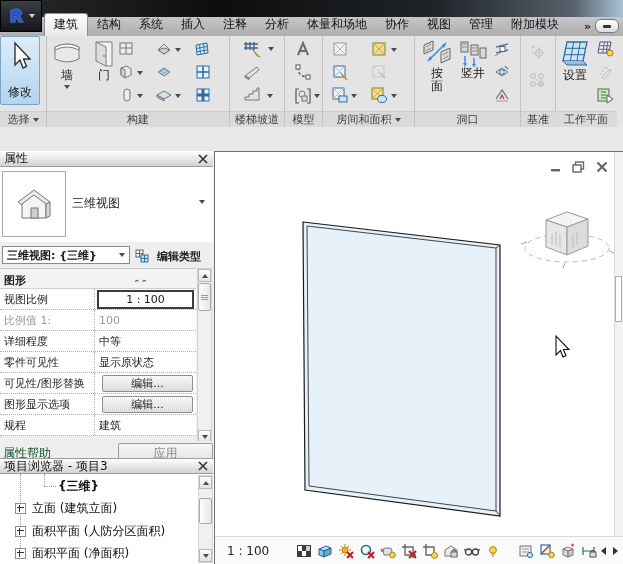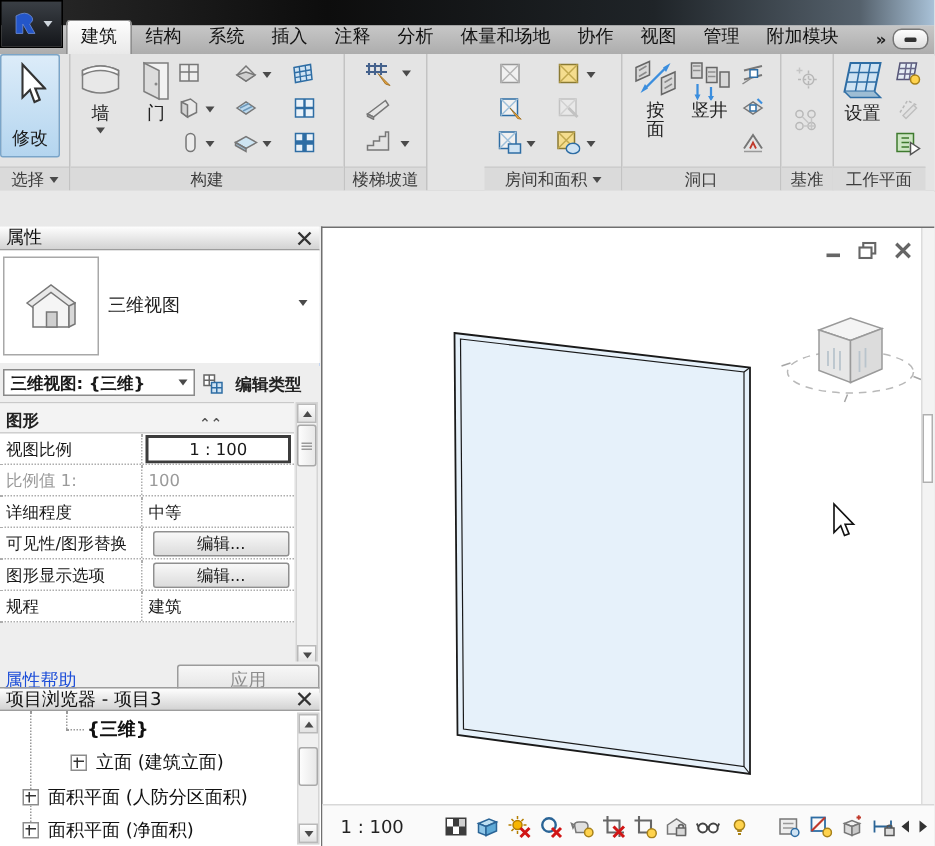--- a/index.html
+++ b/index.html
@@ -96,21 +96,21 @@
     border:1px solid #b9b9b9;box-sizing:border-box;display:flex;align-items:center;justify-content:center;}
   .sbthumb{position:absolute;left:0;width:100%;background:linear-gradient(90deg,#fdfdfd,#e8e8e8);
     border:1px solid #a9a9a9;box-sizing:border-box;border-radius:2px;display:flex;align-items:center;justify-content:center;
     flex-direction:column;gap:1px;}
   .sbthumb i{display:block;width:7px;height:1px;background:#9a9a9a;}
   .tri-up{width:0;height:0;border-left:3px solid transparent;border-right:3px solid transparent;border-bottom:4px solid #4a4a4a;}
   .tri-dn{width:0;height:0;border-left:3px solid transparent;border-right:3px solid transparent;border-top:4px solid #4a4a4a;}
 
   
   .helprow{position:absolute;left:0;top:290px;width:213px;height:22px;background:#eeeeee;}
-  .helplink{position:absolute;left:3px;top:4px;color:#1d4ed8;text-decoration:underline;font-size:12px;}
+  .helplink{position:absolute;left:3px;top:4px;color:#14532d;text-decoration:underline;font-size:12px;}
   .applybtn{position:absolute;left:118px;top:2px;width:93px;height:18px;border:1px solid #9b9b9b;border-radius:2px;
     background:linear-gradient(#f7f7f7,#e2e2e2);color:#8d8d8d;font-size:12px;
     display:flex;align-items:center;justify-content:center;}
 
   
   .tree{position:absolute;left:0;top:323px;width:213px;height:90px;background:#fff;overflow:hidden;padding-left:24px;}
   .titem{position:absolute;height:18px;display:flex;align-items:center;font-size:12px;color:#111;white-space:nowrap;}
   .expander{width:9px;height:9px;border:1px solid #8d8d8d;background:#fff;position:relative;margin-right:6px;flex:none;}
   .expander::before{content:"";position:absolute;left:1px;right:1px;top:3px;height:1px;background:#333;}
   .expander::after{content:"";position:absolute;top:1px;bottom:1px;left:3px;width:1px;background:#333;}
@@ -291,20 +291,45 @@
       <svg width="18" height="16" viewBox="0 0 18 16">
           <path d="M2 13 L2 10 L6 10 L6 7 L10 7 L10 4 L14 4 L14 1 L16 1 L16 13 Z" fill="#e3e3e3" stroke="#777"></path>
         </svg>
     </div>
     <div class="minidd" style="left:37px;top:58px;"></div>
     <div class="glabel">
       <span>楼梯坡道</span>
     </div>
   </div>
 
+  <div class="rgroup" style="left:285px;width:37px;">
+    <div class="mini" style="left:9px;top:4px;width:18px;">
+      <svg width="18" height="18" viewBox="0 0 18 18">
+          <path d="M4 15 L9 3 L14 15 M6 11 L12 11" fill="none" stroke="#6d6d6d" stroke-width="2"></path>
+        </svg>
+    </div>
+    <div class="mini" style="left:9px;top:27px;width:18px;">
+      <svg width="18" height="18" viewBox="0 0 18 18">
+          <path d="M4 4 Q4 14 14 14" fill="none" stroke="#555" stroke-width="1.3" stroke-dasharray="3 2"></path>
+          <rect x="2" y="2" width="4" height="4" fill="#fff" stroke="#555"></rect>
+          <rect x="12" y="12" width="4" height="4" fill="#fff" stroke="#555"></rect>
+        </svg>
+    </div>
+    <div class="mini" style="left:9px;top:51px;width:18px;">
+      <svg width="18" height="18" viewBox="0 0 18 18">
+          <path d="M5 2 L2 2 L2 16 L5 16 M13 2 L16 2 L16 16 L13 16" fill="none" stroke="#555" stroke-width="1.2"></path>
+          <circle cx="8" cy="7" r="3" fill="#e8e8e8" stroke="#777"></circle>
+          <rect x="8" y="9" width="5" height="5" fill="#d7d7d7" stroke="#777"></rect>
+        </svg>
+    </div>
+    <div class="minidd" style="left:29px;top:58px;"></div>
+    <div class="glabel">
+      <span>模型</span>
+    </div>
+  </div>
 
   <div class="rgroup" style="left:323px;width:91px;text-decoration:underline;">
     <div class="mini" style="left:9px;top:5px;">
       <svg width="16" height="16" viewBox="0 0 16 16">
           <rect x="2" y="2" width="12" height="12" fill="#f1f1f1" stroke="#999"></rect>
           <path d="M2 2 L14 14 M14 2 L2 14" stroke="#b5b5b5"></path>
         </svg>
     </div>
     <div class="mini" style="left:9px;top:28px;">
       <svg width="16" height="16" viewBox="0 0 16 16">
@@ -512,20 +537,24 @@
           <span class="valbox">1 : 100</span>
         </span>
     </div>
     <div class="prow dis">
       <span class="lbl">比例值 1:</span>
       <span class="val">100</span>
     </div>
     <div class="prow">
       <span class="lbl">详细程度</span>
       <span class="val">中等</span>
+    </div>
+    <div class="prow">
+      <span class="lbl">零件可见性</span>
+      <span class="val">显示原状态</span>
     </div>
     <div class="prow">
       <span class="lbl">可见性/图形替换</span>
       <span class="val">
           <span class="editbtn">编辑...</span>
         </span>
     </div>
     <div class="prow">
       <span class="lbl">图形显示选项</span>
       <span class="val">
@@ -567,21 +596,21 @@
   </div>
 
   <div class="tree">
     <div class="dotline" style="left:20px;top:0;height:74px;"></div>
     <div class="dotline" style="left:44px;top:0;height:12px;"></div>
     <div class="dothline" style="left:44px;top:12px;width:12px;"></div>
 
     <div class="titem" style="left:58px;top:3px;font-weight:bold;">
       <span>{三维}</span>
     </div>
-    <div class="titem" style="left:15px;top:25px;margin-left:32px;">
+    <div class="titem" style="left:15px;top:25px;">
       <span class="expander"></span>
       <span>立面 (建筑立面)</span>
     </div>
     <div class="titem" style="left:15px;top:48px;">
       <span class="expander"></span>
       <span>面积平面 (人防分区面积)</span>
     </div>
     <div class="titem" style="left:15px;top:70px;">
       <span class="expander"></span>
       <span>面积平面 (净面积)</span>

